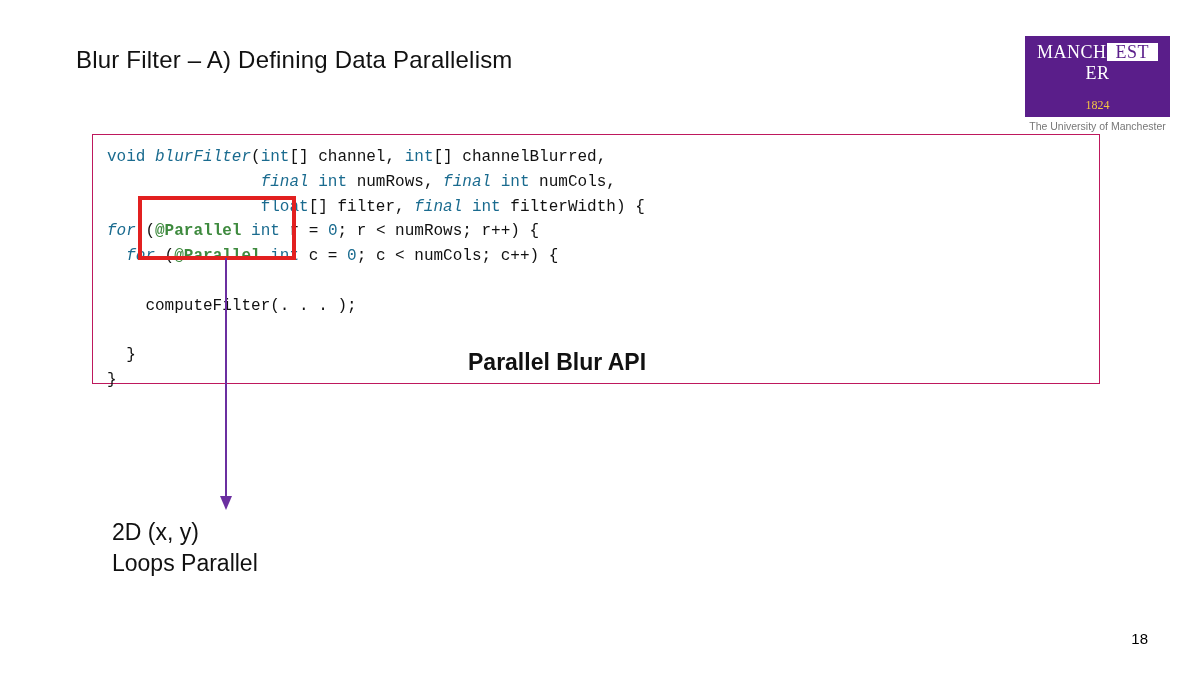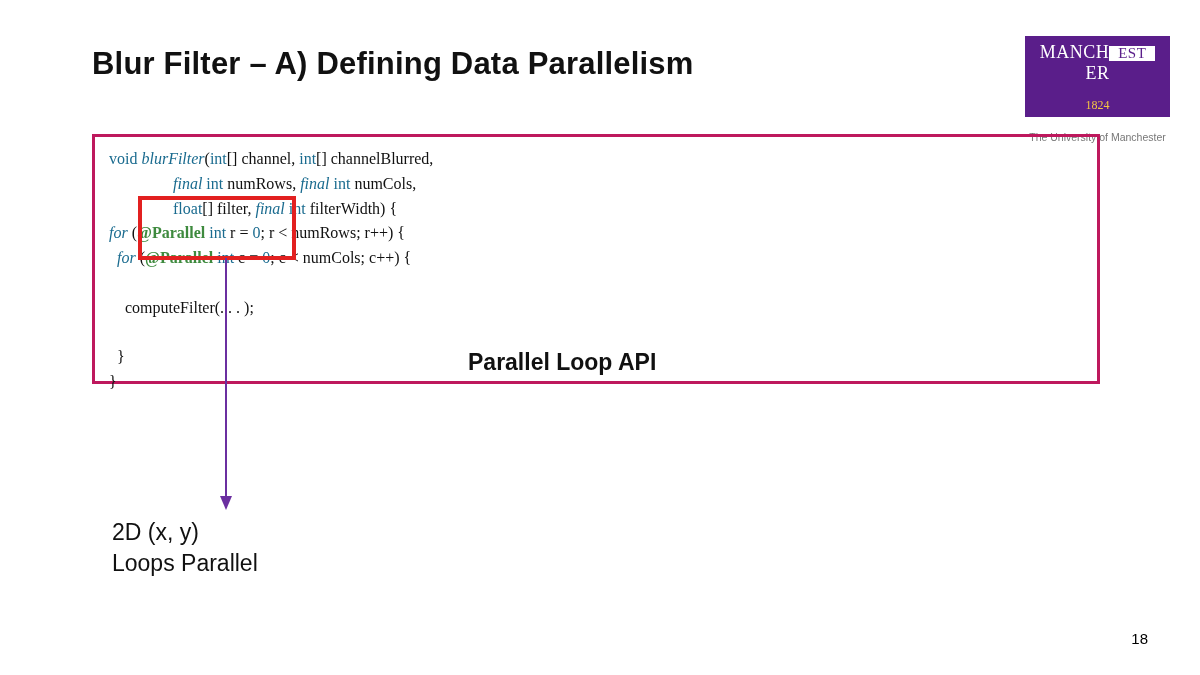--- a/index.html
+++ b/index.html
@@ -1,25 +1,25 @@
 <!DOCTYPE html>
 <html><head>
 <meta charset="utf-8">
 <style>
   * { box-sizing: border-box; margin: 0; padding: 0; }
   html, body { width: 1200px; height: 675px; background: #fff; font-family: "Helvetica Neue", Helvetica, Arial, sans-serif; color: #111; }
   .slide { position: relative; width: 1200px; height: 675px; }
-  .title { position: absolute; left: 92px; top: 46px; font-size: 31px; font-weight: 700; letter-spacing: 0.2px; }
+  .title { position: absolute; left: 76px; top: 46px; font-size: 24px; font-weight: 400; letter-spacing: 0.2px; }
   .logo { position: absolute; right: 30px; top: 36px; width: 145px; }
   .logo-badge { background: #5a1e8a; color: #fff; text-align: center; padding: 6px 4px 4px 4px; }
   .logo-badge .top { font-family: Georgia, 'Times New Roman', serif; font-size: 18px; letter-spacing: 0.5px; }
-  .logo-badge .est { background: #fff; color: #5a1e8a; padding: 0 9px; font-family: Georgia, serif; font-size: 15px; display: inline-block; line-height: 1; }
+  .logo-badge .est { background: #fff; color: #5a1e8a; padding: 0 9px; font-family: Georgia, serif; font-size: 18px; display: inline-block; line-height: 1; }
   .logo-badge .year { font-family: Georgia, serif; color: #f5c542; font-size: 12px; margin-top: 14px; }
-  .logo-sub { font-size: 10.5px; color: #777; text-align: center; margin-top: 14px; }
-  .codebox { position: absolute; left: 92px; top: 134px; width: 1008px; height: 250px; border: 3px solid #be185d; padding: 10px 14px; font-family: Liberation Serif, serif; font-size: 16px; line-height: 1.55; white-space: pre; }
+  .logo-sub { font-size: 10.5px; color: #777; text-align: center; margin-top: 3px; }
+  .codebox { position: absolute; left: 92px; top: 134px; width: 1008px; height: 250px; border: 1px solid #be185d; padding: 10px 14px; font-family: Liberation Mono, monospace; font-size: 16px; line-height: 1.55; white-space: pre; }
   .kw-void { color: #1a6b8f; }
   .kw-int { color: #1a6b8f; }
   .kw-final { color: #1a6b8f; font-style: italic; }
   .kw-for { color: #1a6b8f; font-style: italic; }
   .fn { color: #1a6b8f; font-style: italic; }
   .num { color: #1a6b8f; }
   .ann { color: #3e8a3e; font-weight: bold; }
   .anno-label { position: absolute; left: 468px; top: 349px; font-size: 23px; font-weight: 800; }
   .highlight-box { position: absolute; left: 138px; top: 196px; width: 158px; height: 64px; border: 4px solid #e22020; }
   .annotation-text { position: absolute; left: 112px; top: 517px; width: 220px; text-align: left; font-size: 23px; font-weight: 300; line-height: 1.35; }
@@ -47,21 +47,21 @@
 <span>                </span><span class="kw-final">final</span><span> </span><span class="kw-int">int</span><span> numRows, </span><span class="kw-final">final</span><span> </span><span class="kw-int">int</span><span> numCols,</span>
 <span>                </span><span class="kw-int">float</span><span>[] filter, </span><span class="kw-final">final</span><span> </span><span class="kw-int">int</span><span> filterWidth) {</span>
 <span class="kw-for">for</span><span> (</span><span class="ann">@Parallel</span><span> </span><span class="kw-int">int</span><span> r = </span><span class="num">0</span><span>; r &lt; numRows; r++) {</span>
 <span>  </span><span class="kw-for">for</span><span> (</span><span class="ann">@Parallel</span><span> </span><span class="kw-int">int</span><span> c = </span><span class="num">0</span><span>; c &lt; numCols; c++) {</span>
 <span></span>
 <span>    computeFilter(. . . );</span>
 <span></span>
 <span>  }</span>
 <span>}</span></div>
 
-  <div class="anno-label">Parallel Loop API</div>
+  <div class="anno-label">Parallel Blur API</div>
 
   <div class="highlight-box"></div>
 
   <svg class="arrow" width="20" height="252">
     <line x1="8" y1="0" x2="8" y2="240" stroke="#6b2fa0" stroke-width="2"></line>
     <polygon points="8,252 2,238 14,238" fill="#6b2fa0"></polygon>
   </svg>
 
   <div class="annotation-text">
     <div>2D (x, y)</div>

